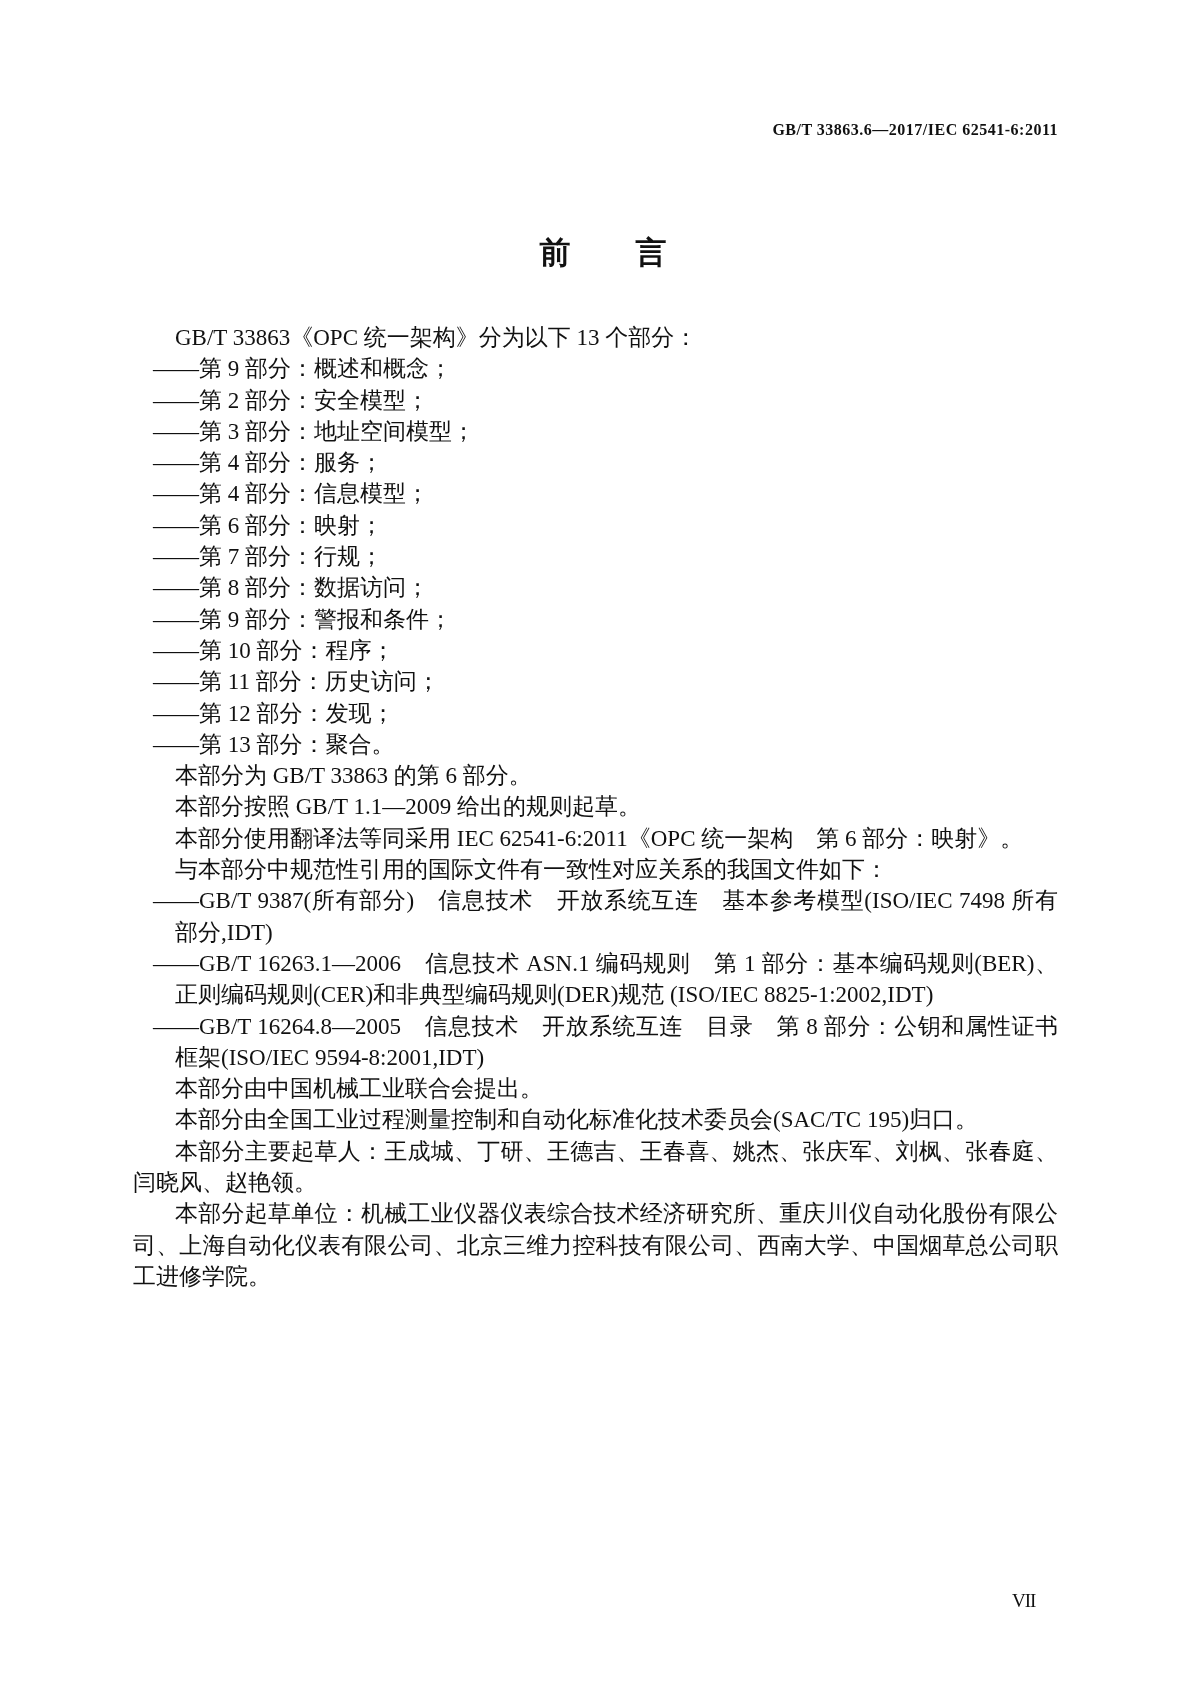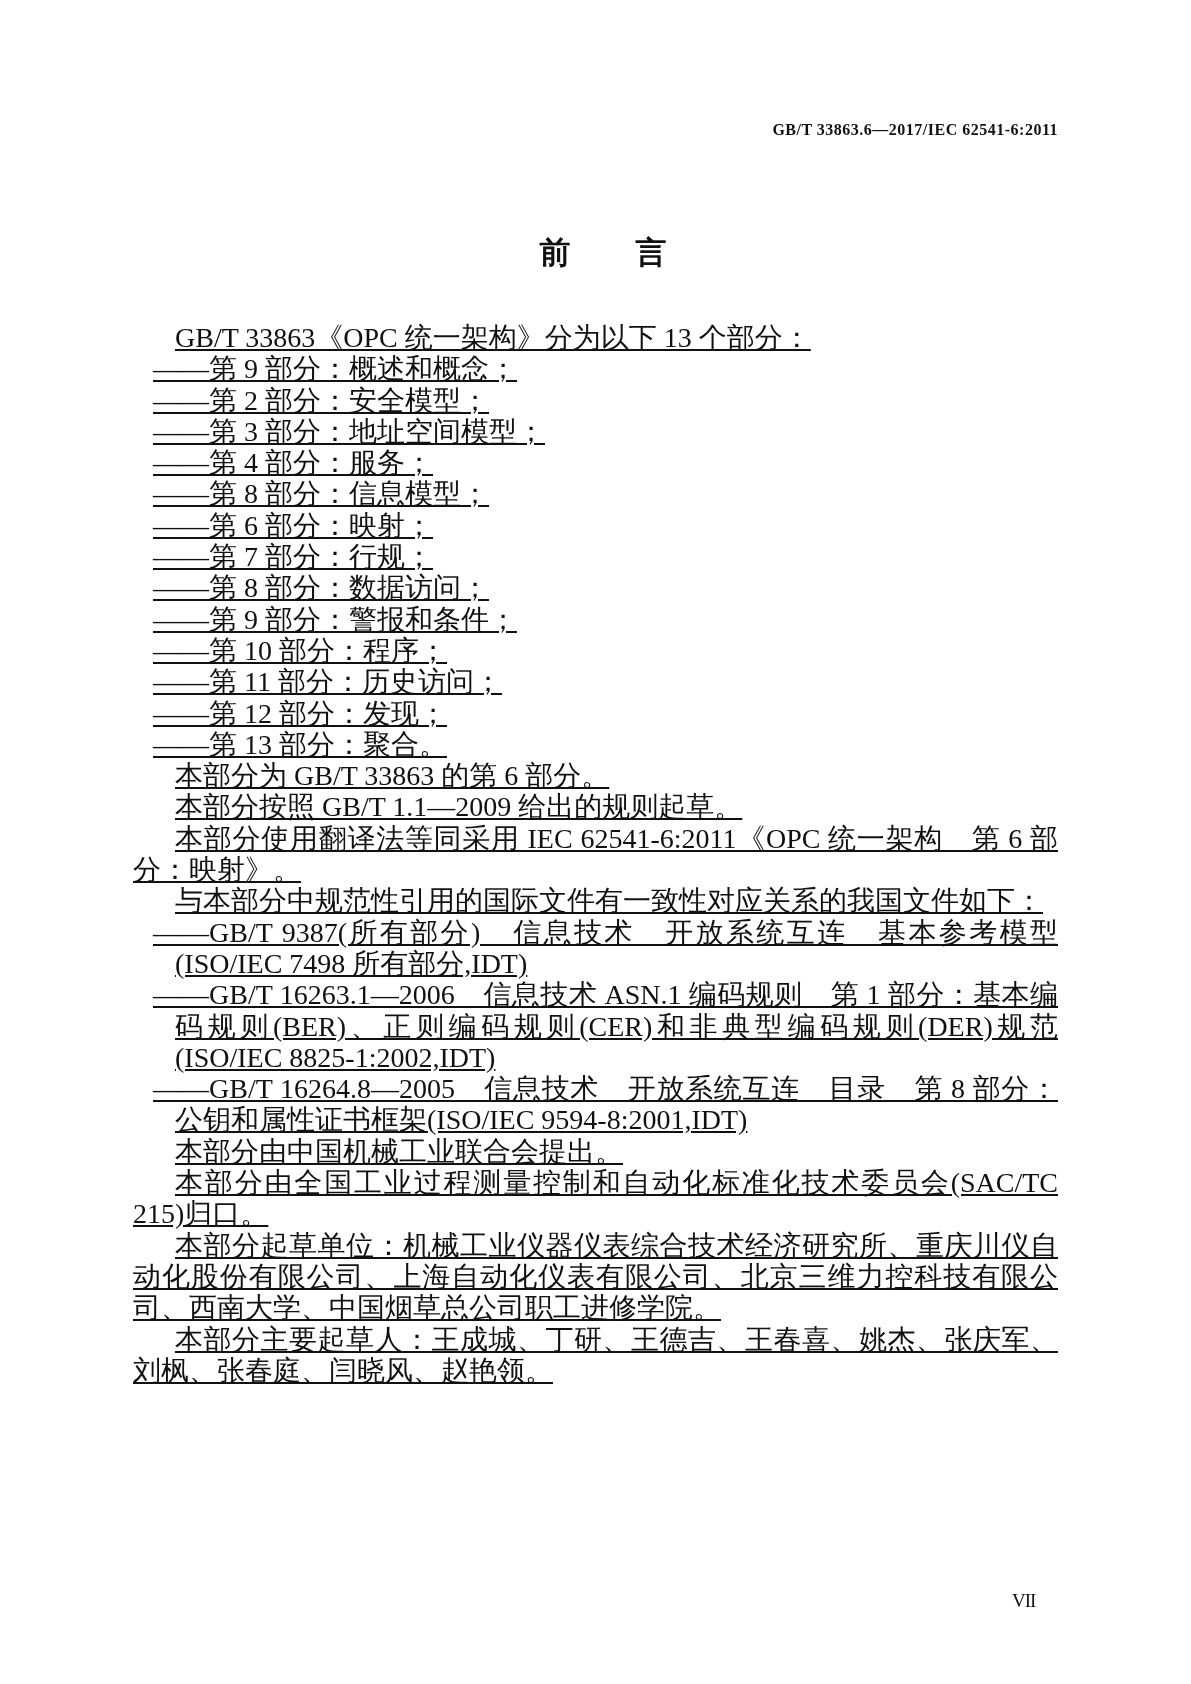--- a/index.html
+++ b/index.html
@@ -38,24 +38,23 @@
     font-family: "Liberation Sans", sans-serif;
     font-weight: 700;
     font-size: 31px;
     letter-spacing: 1px;
   }
   .body-block {
     position: absolute;
     top: 322px;
     left: 133px;
     width: 925px;
-    font-size: 28px;
+    font-size: 23px;
     line-height: 31.3px;
     text-align: justify;
-    text-decoration: underline;
   }
   .body-block p {
     margin: 0;
   }
   .para {
     text-indent: 42px;
   }
   .dash {
     padding-left: 42px;
     text-indent: -22px;
@@ -75,36 +74,36 @@
   <div class="header-code">GB/T 33863.6—2017/IEC 62541-6:2011</div>
 
   <h1 class="doc-title">前　　言</h1>
 
   <div class="body-block" id="body-content">
       <p class="para">GB/T 33863《OPC 统一架构》分为以下 13 个部分：</p>
       <p class="dash">——第 9 部分：概述和概念；</p>
       <p class="dash">——第 2 部分：安全模型；</p>
       <p class="dash">——第 3 部分：地址空间模型；</p>
       <p class="dash">——第 4 部分：服务；</p>
-      <p class="dash">——第 8 部分：信息模型；</p>
+      <p class="dash">——第 4 部分：信息模型；</p>
       <p class="dash">——第 6 部分：映射；</p>
       <p class="dash">——第 7 部分：行规；</p>
       <p class="dash">——第 8 部分：数据访问；</p>
       <p class="dash">——第 9 部分：警报和条件；</p>
       <p class="dash">——第 10 部分：程序；</p>
       <p class="dash">——第 11 部分：历史访问；</p>
       <p class="dash">——第 12 部分：发现；</p>
       <p class="dash">——第 13 部分：聚合。</p>
       <p class="para">本部分为 GB/T 33863 的第 6 部分。</p>
       <p class="para">本部分按照 GB/T 1.1—2009 给出的规则起草。</p>
       <p class="para">本部分使用翻译法等同采用 IEC 62541-6:2011《OPC 统一架构　第 6 部分：映射》。</p>
       <p class="para">与本部分中规范性引用的国际文件有一致性对应关系的我国文件如下：</p>
       <p class="dash">——GB/T 9387(所有部分)　信息技术　开放系统互连　基本参考模型(ISO/IEC 7498 所有部分,IDT)</p>
       <p class="dash">——GB/T 16263.1—2006　信息技术 ASN.1 编码规则　第 1 部分：基本编码规则(BER)、正则编码规则(CER)和非典型编码规则(DER)规范 (ISO/IEC 8825-1:2002,IDT)</p>
       <p class="dash">——GB/T 16264.8—2005　信息技术　开放系统互连　目录　第 8 部分：公钥和属性证书框架(ISO/IEC 9594-8:2001,IDT)</p>
       <p class="para">本部分由中国机械工业联合会提出。</p>
-      <p class="para">本部分由全国工业过程测量控制和自动化标准化技术委员会(SAC/TC 215)归口。</p>
+      <p class="para">本部分由全国工业过程测量控制和自动化标准化技术委员会(SAC/TC 195)归口。</p>
+      <p class="para">本部分主要起草人：王成城、丁研、王德吉、王春喜、姚杰、张庆军、刘枫、张春庭、闫晓风、赵艳领。</p>
       <p class="para">本部分起草单位：机械工业仪器仪表综合技术经济研究所、重庆川仪自动化股份有限公司、上海自动化仪表有限公司、北京三维力控科技有限公司、西南大学、中国烟草总公司职工进修学院。</p>
-      <p class="para">本部分主要起草人：王成城、丁研、王德吉、王春喜、姚杰、张庆军、刘枫、张春庭、闫晓风、赵艳领。</p>
     </div>
 
   <div class="page-number">VII</div>
 </div>
 
 </body></html>

